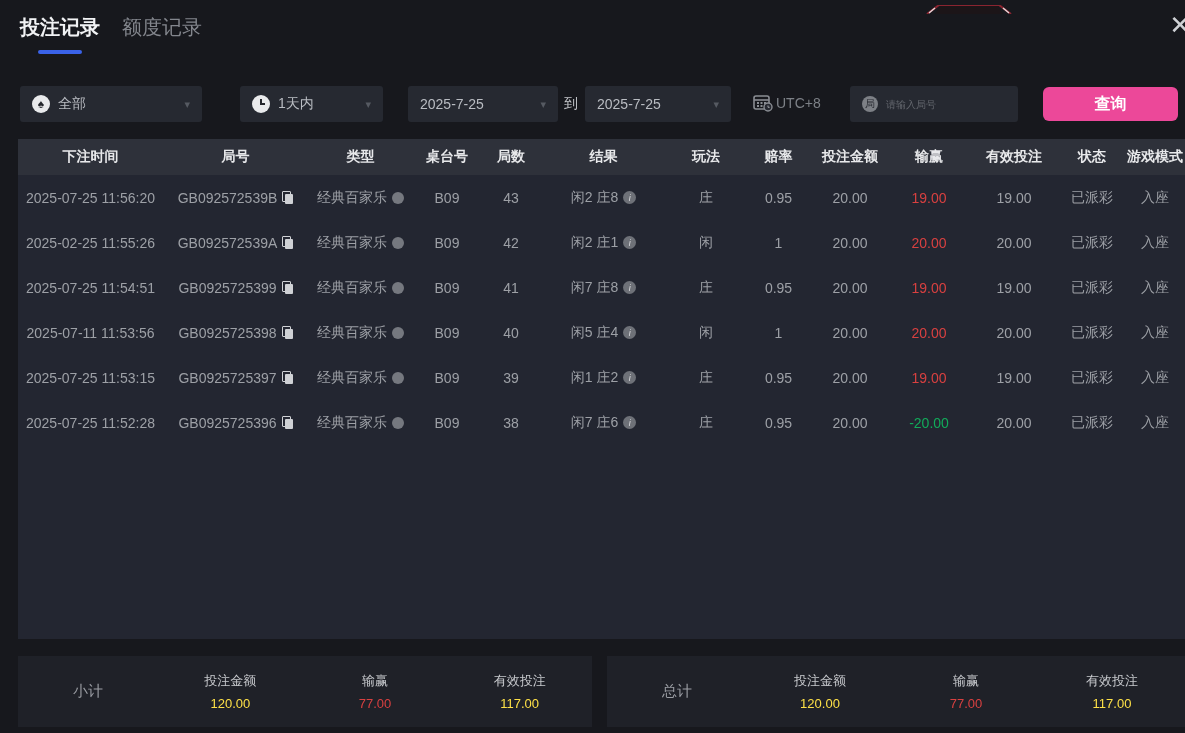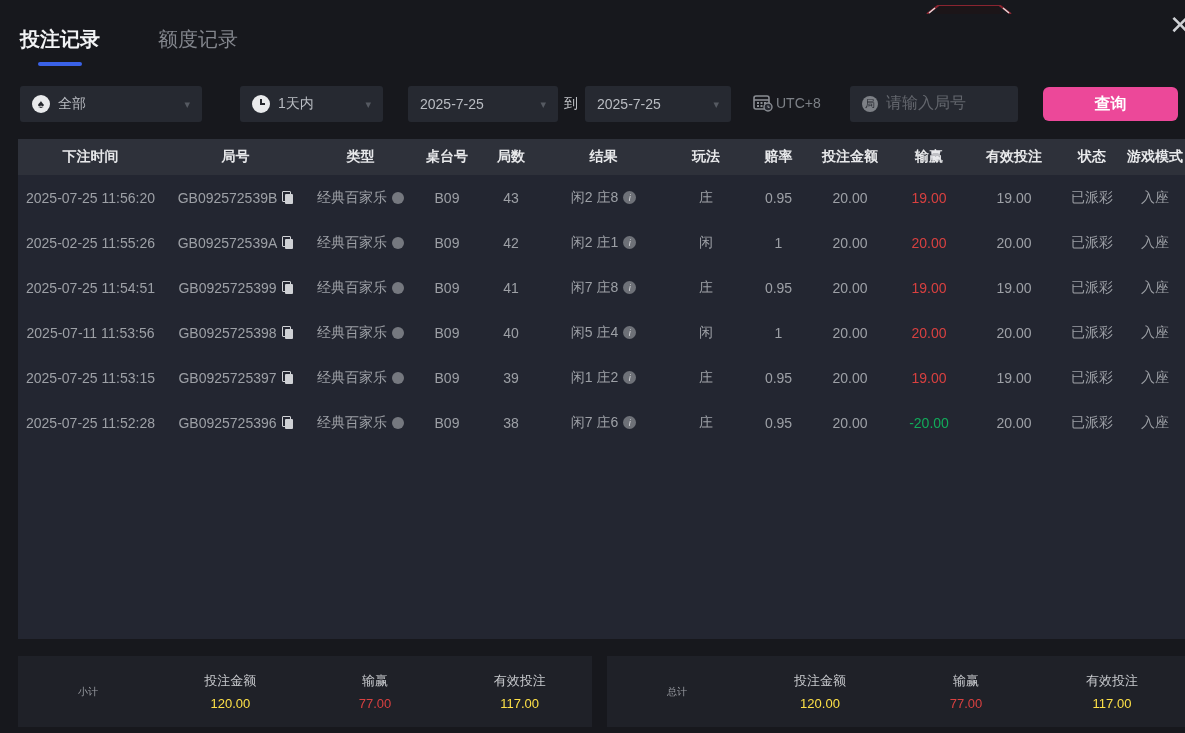--- a/index.html
+++ b/index.html
@@ -8,21 +8,21 @@
     position:relative; overflow:hidden;
     background:#17181d;
     font-family:"Liberation Sans", sans-serif;
     color:#a2a5ac;
   }
   
   .logo-frag { position:absolute; left:925px; top:0; width:88px; height:9px; }
   
   .close-btn { position:absolute; top:12px; right:-6px; font-size:26px; color:#cfd1d5; cursor:pointer; line-height:1; font-weight:300;}
   
-  .tabs { position:absolute; left:20px; top:26px; display:flex; align-items:flex-start; gap:58px;justify-content:flex-end; }
+  .tabs { position:absolute; left:20px; top:14px; display:flex; align-items:flex-start; gap:22px;justify-content:flex-end; }
   .tab { font-size:20px; color:#83868d; cursor:pointer; text-align:center; }
   .tab.active { color:#f2f3f5; font-weight:bold; }
   .tab .underline { height:4px; border-radius:2px; background:#3a62e8; width:44px; margin:9px auto 0; }
   
   .filters { position:absolute; left:0; top:86px; width:1185px; height:36px; }
   .dd, .txt-input {
     position:absolute; top:0; height:36px; background:#262931; border-radius:3px;
     display:flex; align-items:center; padding:0 12px; font-size:14px; color:#b9bcc2; cursor:pointer;
   }
   .dd .caret { position:absolute; right:12px; color:#565a62; font-size:11px; }
@@ -32,22 +32,22 @@
   .clock-ic::before { content:""; position:absolute; left:8px; top:4px; width:2px; height:6px; background:#23252b; }
   .clock-ic::after { content:""; position:absolute; left:8px; top:8px; width:5px; height:2px; background:#23252b; }
   .dd1 { left:20px; width:182px; }
   .dd2 { left:240px; width:143px; }
   .date1 { left:408px; width:150px; }
   .to-label { position:absolute; left:564px; top:9px; font-size:14px; color:#c3c5c9; }
   .date2 { left:585px; width:146px; }
   .utc { position:absolute; left:753px; top:8px; display:flex; align-items:center; color:#7d8187; font-size:14px; }
   .utc svg { margin-right:3px; }
   .txt-input { left:850px; width:168px; cursor:text; }
-  .txt-input input { background:transparent; border:none; outline:none; color:#b9bcc2; font-size:16px; width:110px;
-    font-family:Liberation Mono, monospace;}
+  .txt-input input { background:transparent; border:none; outline:none; color:#b9bcc2; font-size:10px; width:110px;
+    font-family:Liberation Serif, serif;}
   .txt-input input::placeholder { color:#63666d; }
   .round-ic { width:16px; height:16px; border-radius:50%; background:#7d8086; color:#262931;
     display:inline-flex; align-items:center; justify-content:center; font-size:10px; margin-right:8px;}
   .search-btn { position:absolute; left:1043px; top:1px; width:135px; height:34px; background:#ec4899; border:none;
     border-radius:6px; color:#fff; font-size:16px; font-weight:bold; cursor:pointer; font-family:"Liberation Sans", sans-serif;}
   
   .table { position:absolute; left:18px; top:139px; width:1167px; height:500px; background:#232631; }
   .tr { display:flex; align-items:center; height:45px; }
   .thead { height:36px; background:#2e313a; }
   .thead .td { color:#e8e9eb; font-weight:bold; font-size:14px; }
@@ -60,21 +60,21 @@
   .copy-ic::before { content:""; position:absolute; left:0; top:0; width:7px; height:9px; border:1px solid #cfd1d5; border-radius:1px;}
   .copy-ic::after { content:""; position:absolute; left:3px; top:3px; width:8px; height:10px; background:#cfd1d5; border-radius:1px;}
   .dot-ic { width:12px; height:12px; border-radius:50%; background:#75787f; flex:0 0 auto;}
   .info-ic { width:13px; height:13px; border-radius:50%; background:#6e7178; color:#d9dadd; font-size:9px;
     display:inline-flex; align-items:center; justify-content:center; font-style:italic; flex:0 0 auto; cursor:pointer;}
   
   .summary { position:absolute; left:0; top:656px; width:1185px; height:71px; display:flex; }
   .panel { position:absolute; height:71px; background:#1f2128; display:flex; align-items:center; }
   .panel.left { left:18px; width:574px; }
   .panel.right { left:607px; width:578px; }
-  .panel .ptitle { flex:0 0 140px; text-align:center; color:#9a9da3; font-size:10px;font-family:Liberation Serif, serif; }
+  .panel .ptitle { flex:0 0 140px; text-align:center; color:#9a9da3; font-size:15px;font-family:Liberation Serif, serif; }
   .pgroup { flex:1; text-align:center; }
   .pgroup .glabel { color:#c7c9cd; font-size:13px; margin-bottom:6px; }
   .pgroup .gvalue { color:#fde047; font-size:13px; }
 </style>
 </head>
 <body>
 
 <div class="logo-frag">
   <svg width="88" height="9" viewBox="0 0 88 9">
     <polygon points="10,9 16,0 72,0 78,9" fill="#1c1518"></polygon>

